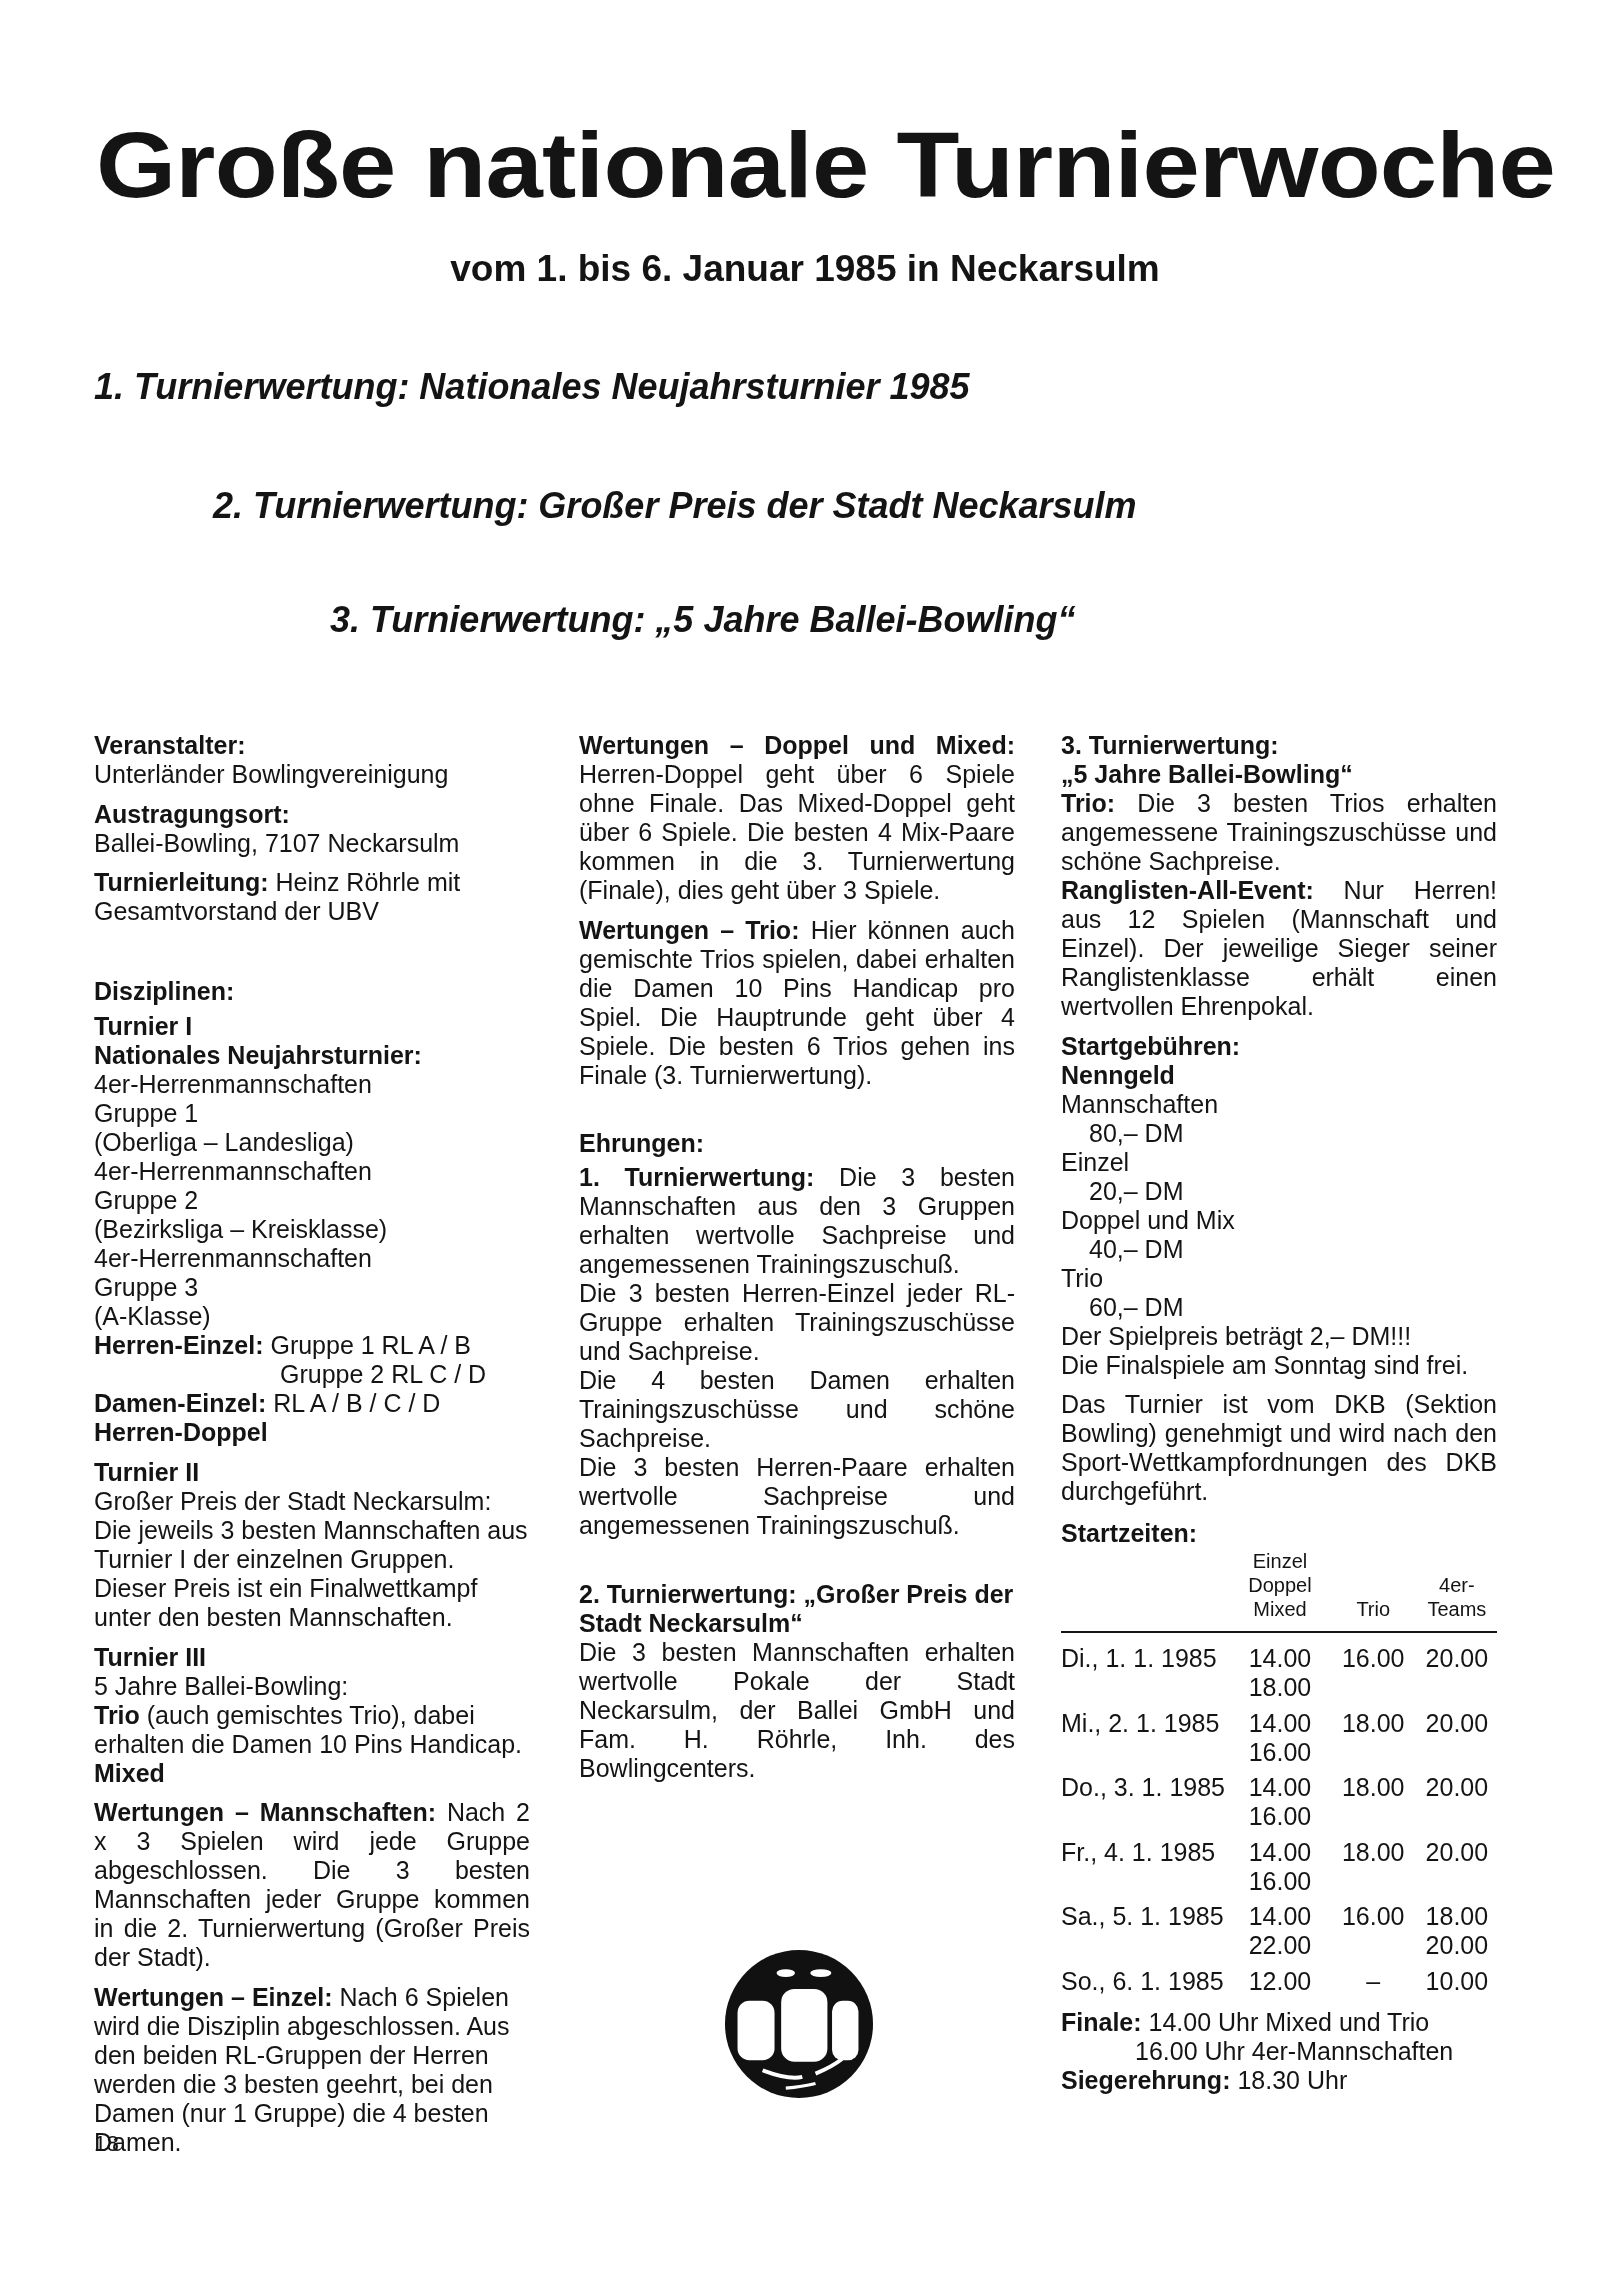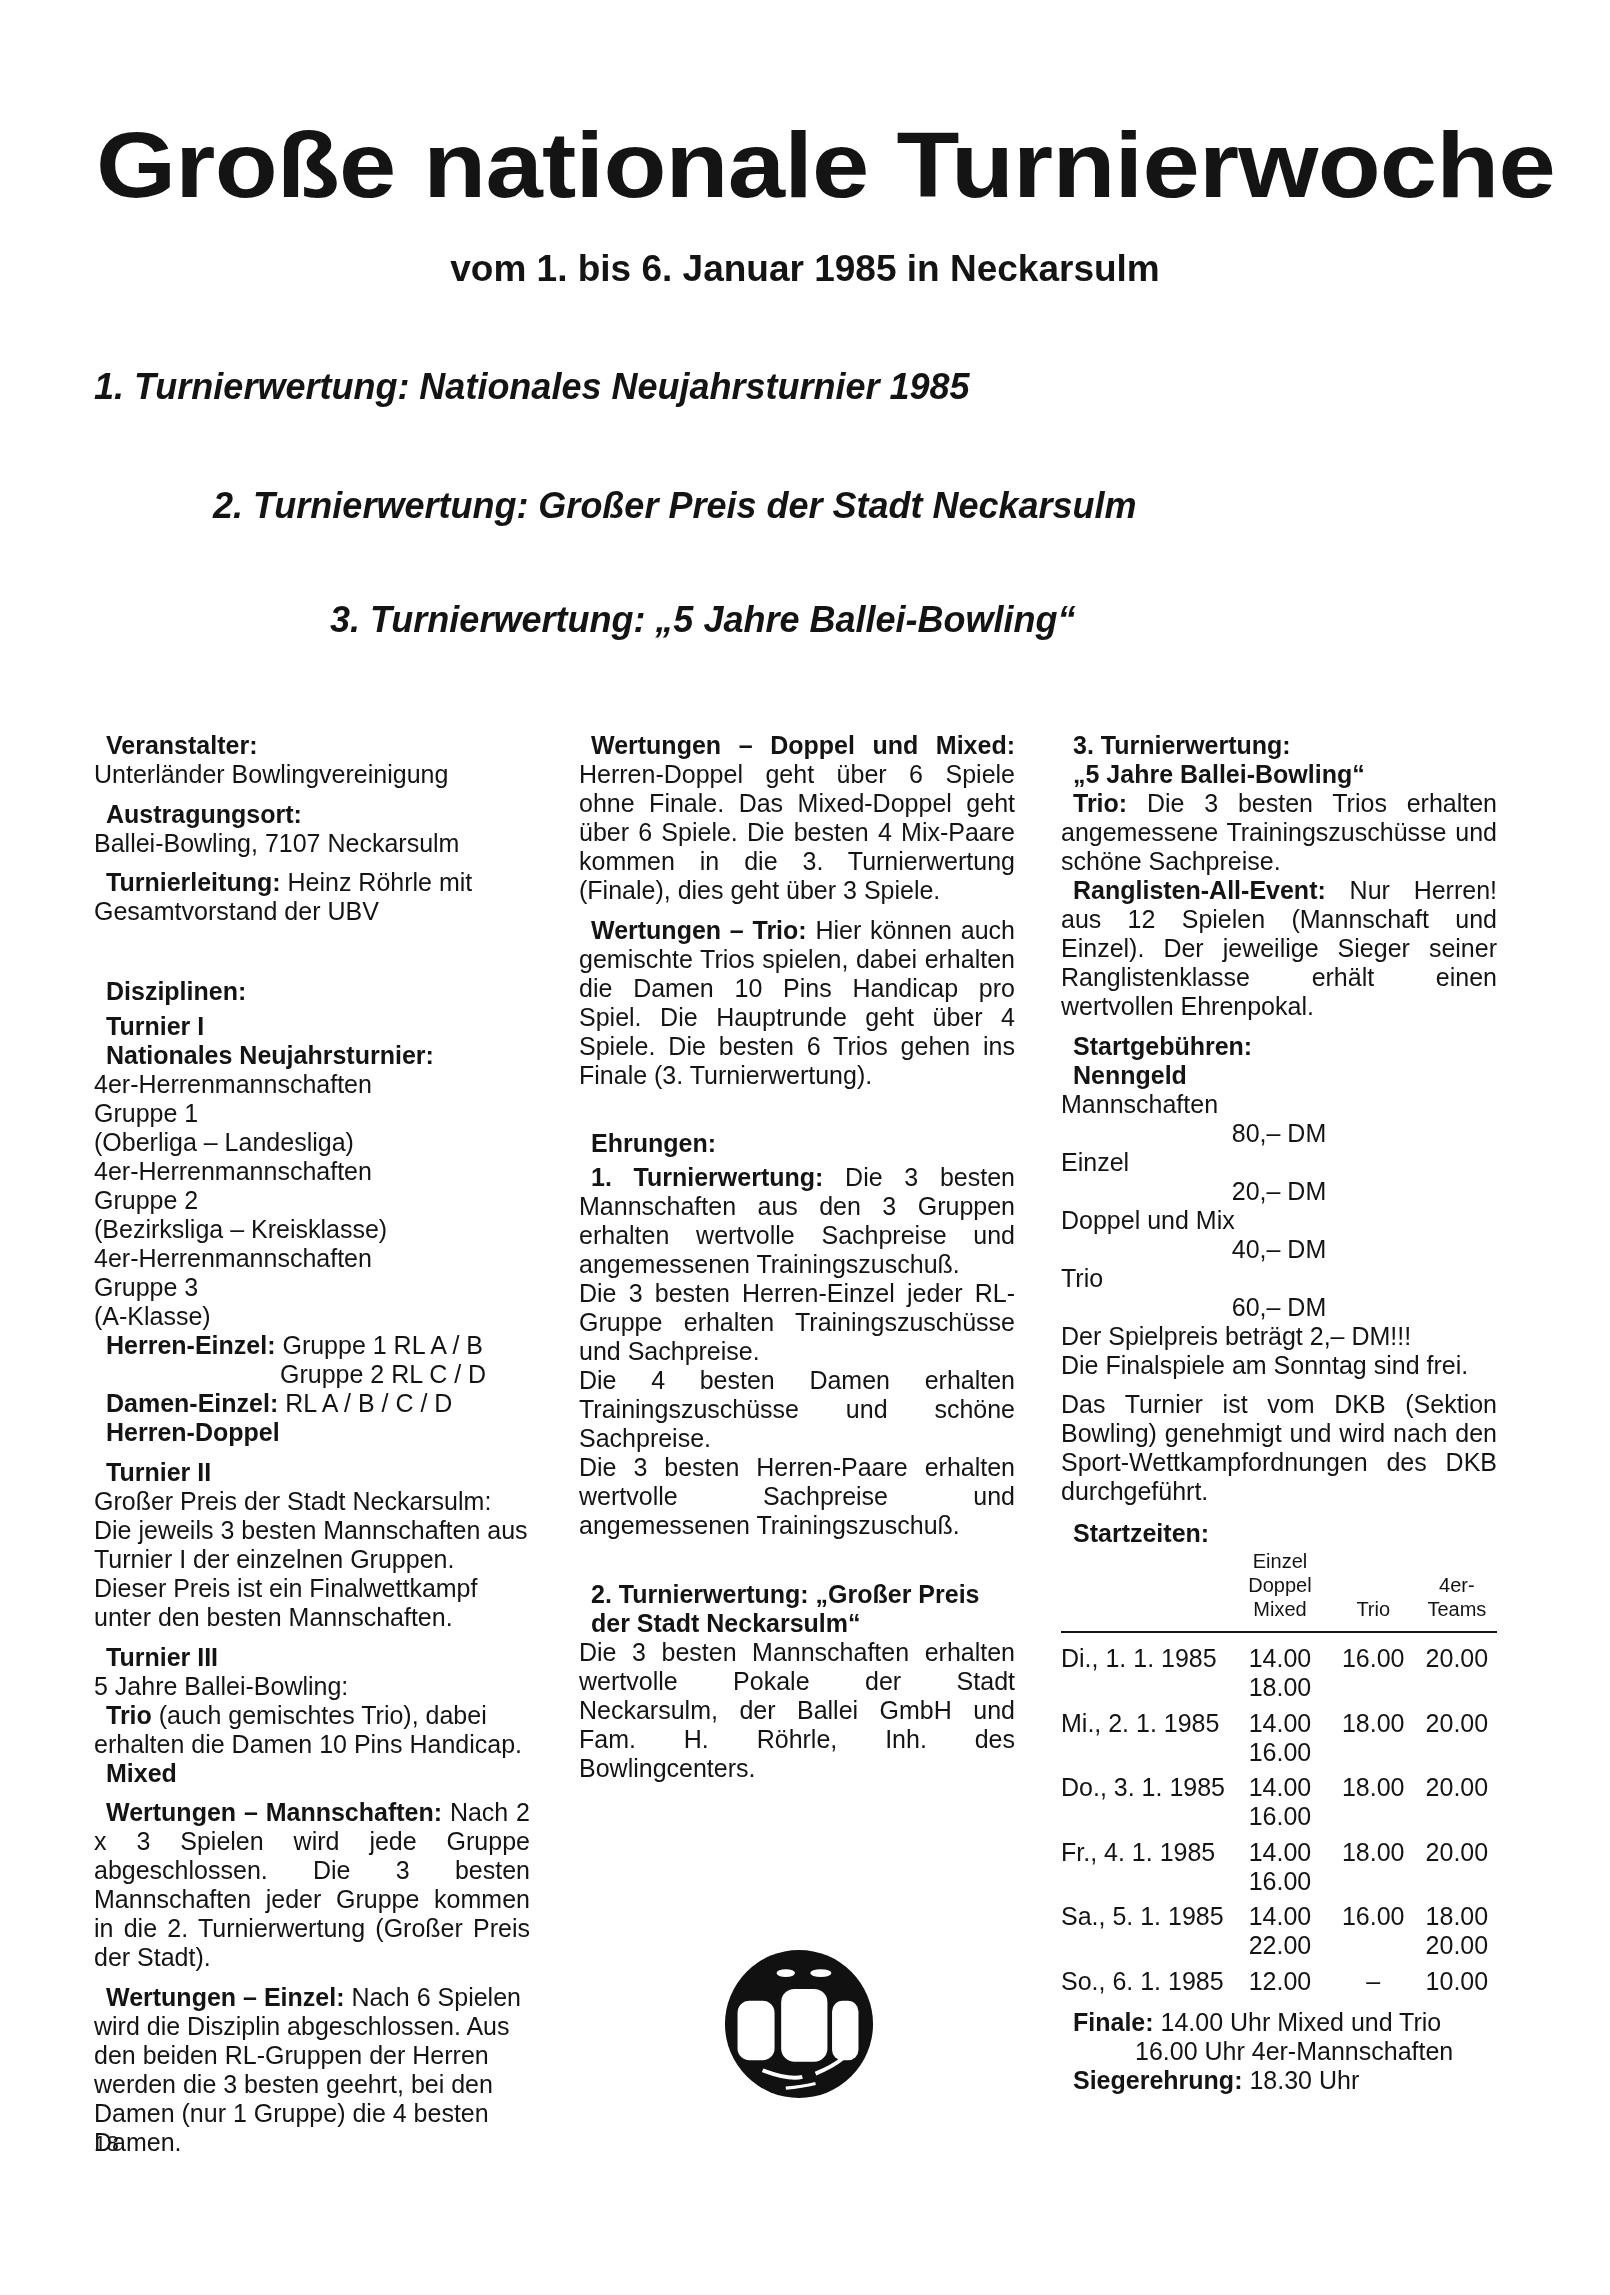--- a/index.html
+++ b/index.html
@@ -7,25 +7,25 @@
          font-family:"Liberation Sans", sans-serif; color:#141414; }
   .title { position:absolute; left:96px; top:119px; font-size:92px; font-weight:900;
            letter-spacing:-0.7px; line-height:1; transform:scaleX(1.12); transform-origin:left; }
   .subtitle { position:absolute; top:248px; left:0; width:1610px; text-align:center;
               font-size:37px; font-weight:bold; }
   .tw { position:absolute; font-size:36px; font-weight:bold;font-style:italic; }
   .col { position:absolute; top:731px; font-size:25px; line-height:29px; }
   .col1 { left:94px; width:436px; }
   .col2 { left:579px; width:436px; }
   .col3 { left:1061px; width:436px; }
-  .b { font-weight:bold;margin-left:12px; }
+  .b { font-weight:bold; }
   .block { margin-bottom:10.6px; }
   .just { text-align:justify; }
   .row2 { display:flex; justify-content:space-between;flex-direction:column; }
-  .fees .row2 span:last-child { text-align:center; }
+  .fees .row2 span:last-child { text-align:left;margin-left:28px; }
   table.st { border-collapse:collapse; width:436px; font-size:25px; line-height:29px; }
   table.st th { font-weight:normal; font-size:20px; line-height:24px; text-align:center; vertical-align:bottom; padding-bottom:10px; border-bottom:2px solid #141414; }
   table.st td { vertical-align:top; padding:0; }
   table.st tr.first td { padding-top:10.6px; }
   table.st tr.gap td { padding-top:6.6px; }
   table.st td.c { text-align:center; }
   .logo { position:absolute; left:723px; top:1948px; width:152px; height:152px; }
   .pagenum { position:absolute; left:94px; top:2131px; font-size:22.4px; }
 </style>
 </head>

